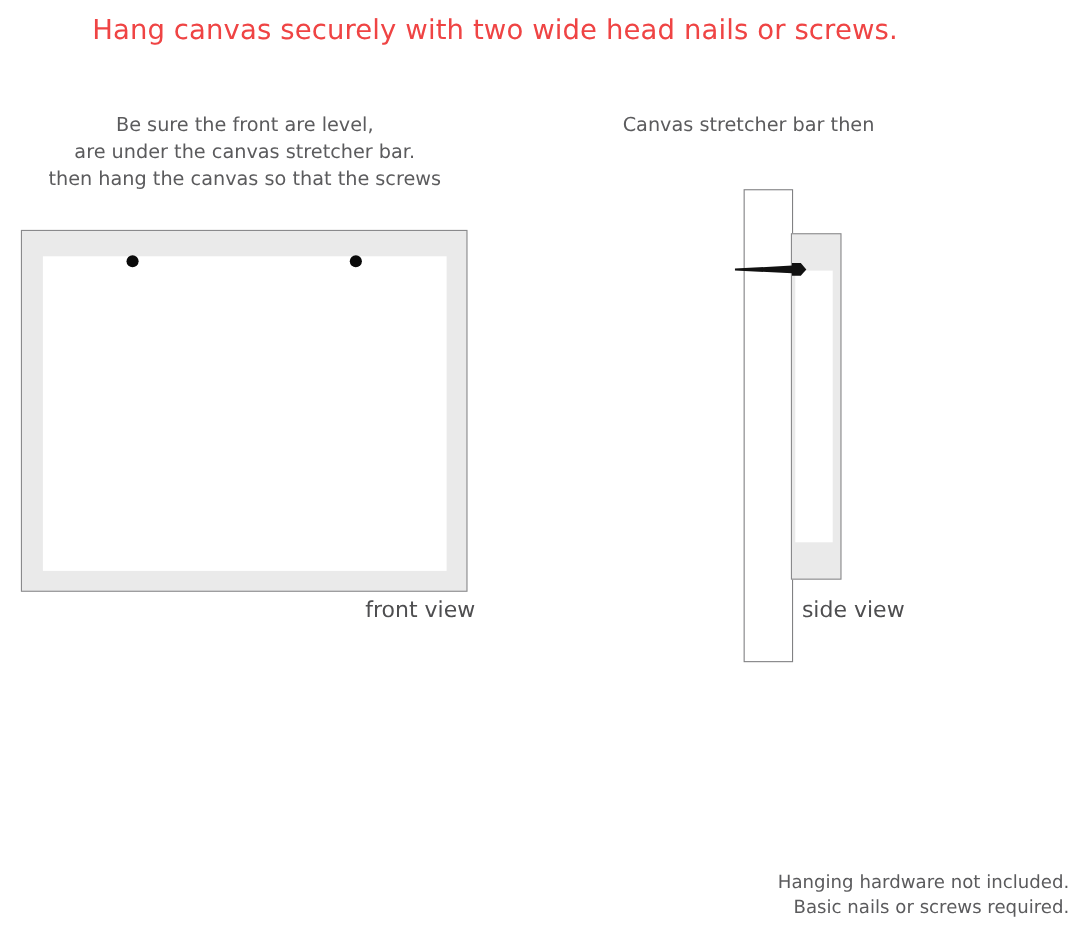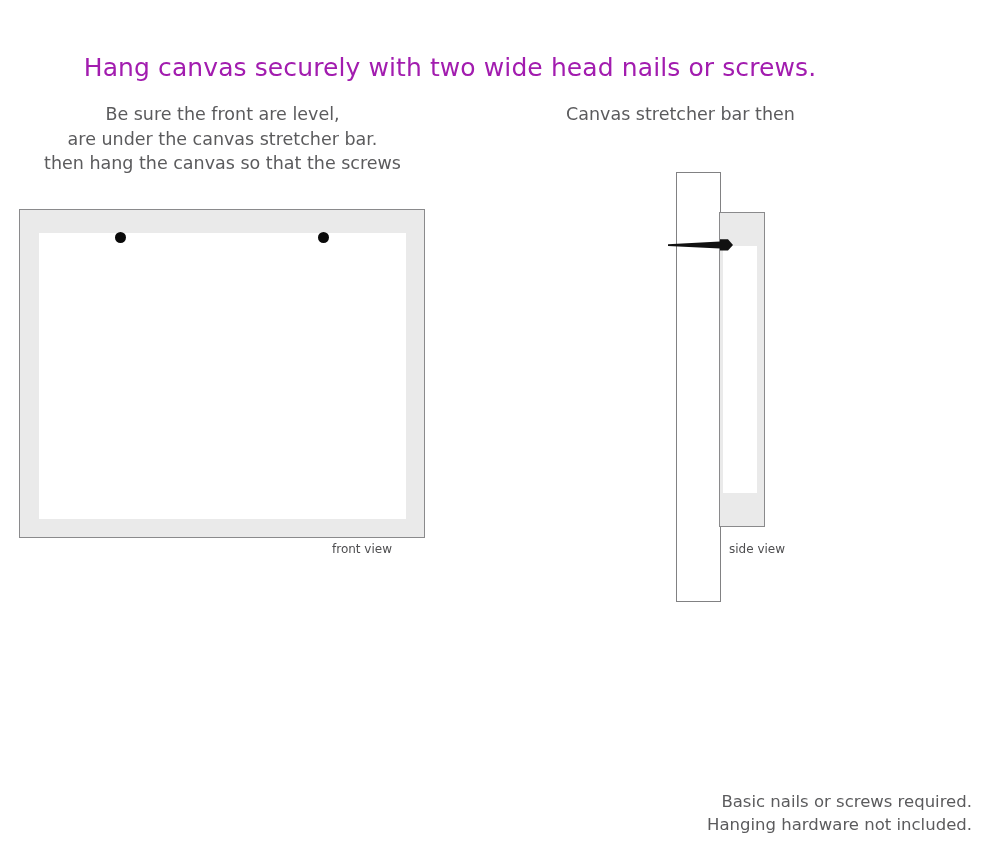--- a/index.html
+++ b/index.html
@@ -28,24 +28,23 @@
 
   
   .headline {
     position: absolute;
     left: 0;
     top: 12px;
     width: 900px;
     text-align: center;
     font-size: 25px;
     font-weight: 400;
-    color: #a21caf;
+    color: #ef4444;
     letter-spacing: 0.1px;
     white-space: nowrap;
-    margin-top: 41px;
   }
 
   
   .caption {
     position: absolute;
     text-align: center;
     font-size: 17.5px;
     line-height: 24.5px;
     color: #5b5b5d;
   }
@@ -85,21 +84,21 @@
     width: 11px;
     height: 11px;
     border-radius: 50%;
     background: #0a0a0a;
   }
   .screw-dot.s1 { left: 115px; top: 232px; }
   .screw-dot.s2 { left: 318px; top: 232px; }
 
   .view-label {
     position: absolute;
-    font-size: 12px;
+    font-size: 20px;
     color: #4e4e50;
     white-space: nowrap;
   }
   .label-front { left: 332px; top: 542px; }
   .label-side  { left: 729px; top: 542px; }
 
   
   .wall-bar {
     position: absolute;
     left: 676px;
@@ -186,17 +185,17 @@
 
       <polygon points="0,10.2 52,7.4 52,14.4 0,12.0" fill="#111111"></polygon>
 
       <polygon points="52,5.2 60,5.2 65,10.9 60,16.6 52,16.6" fill="#111111"></polygon>
     </svg>
   </div>
 
   <div class="view-label label-side">side view</div>
 
   <div class="footer">
+    <span class="line">Hanging hardware not included.</span>
     <span class="line">Basic nails or screws required.</span>
-    <span class="line">Hanging hardware not included.</span>
   </div>
 
 </div>
 
 </body></html>

